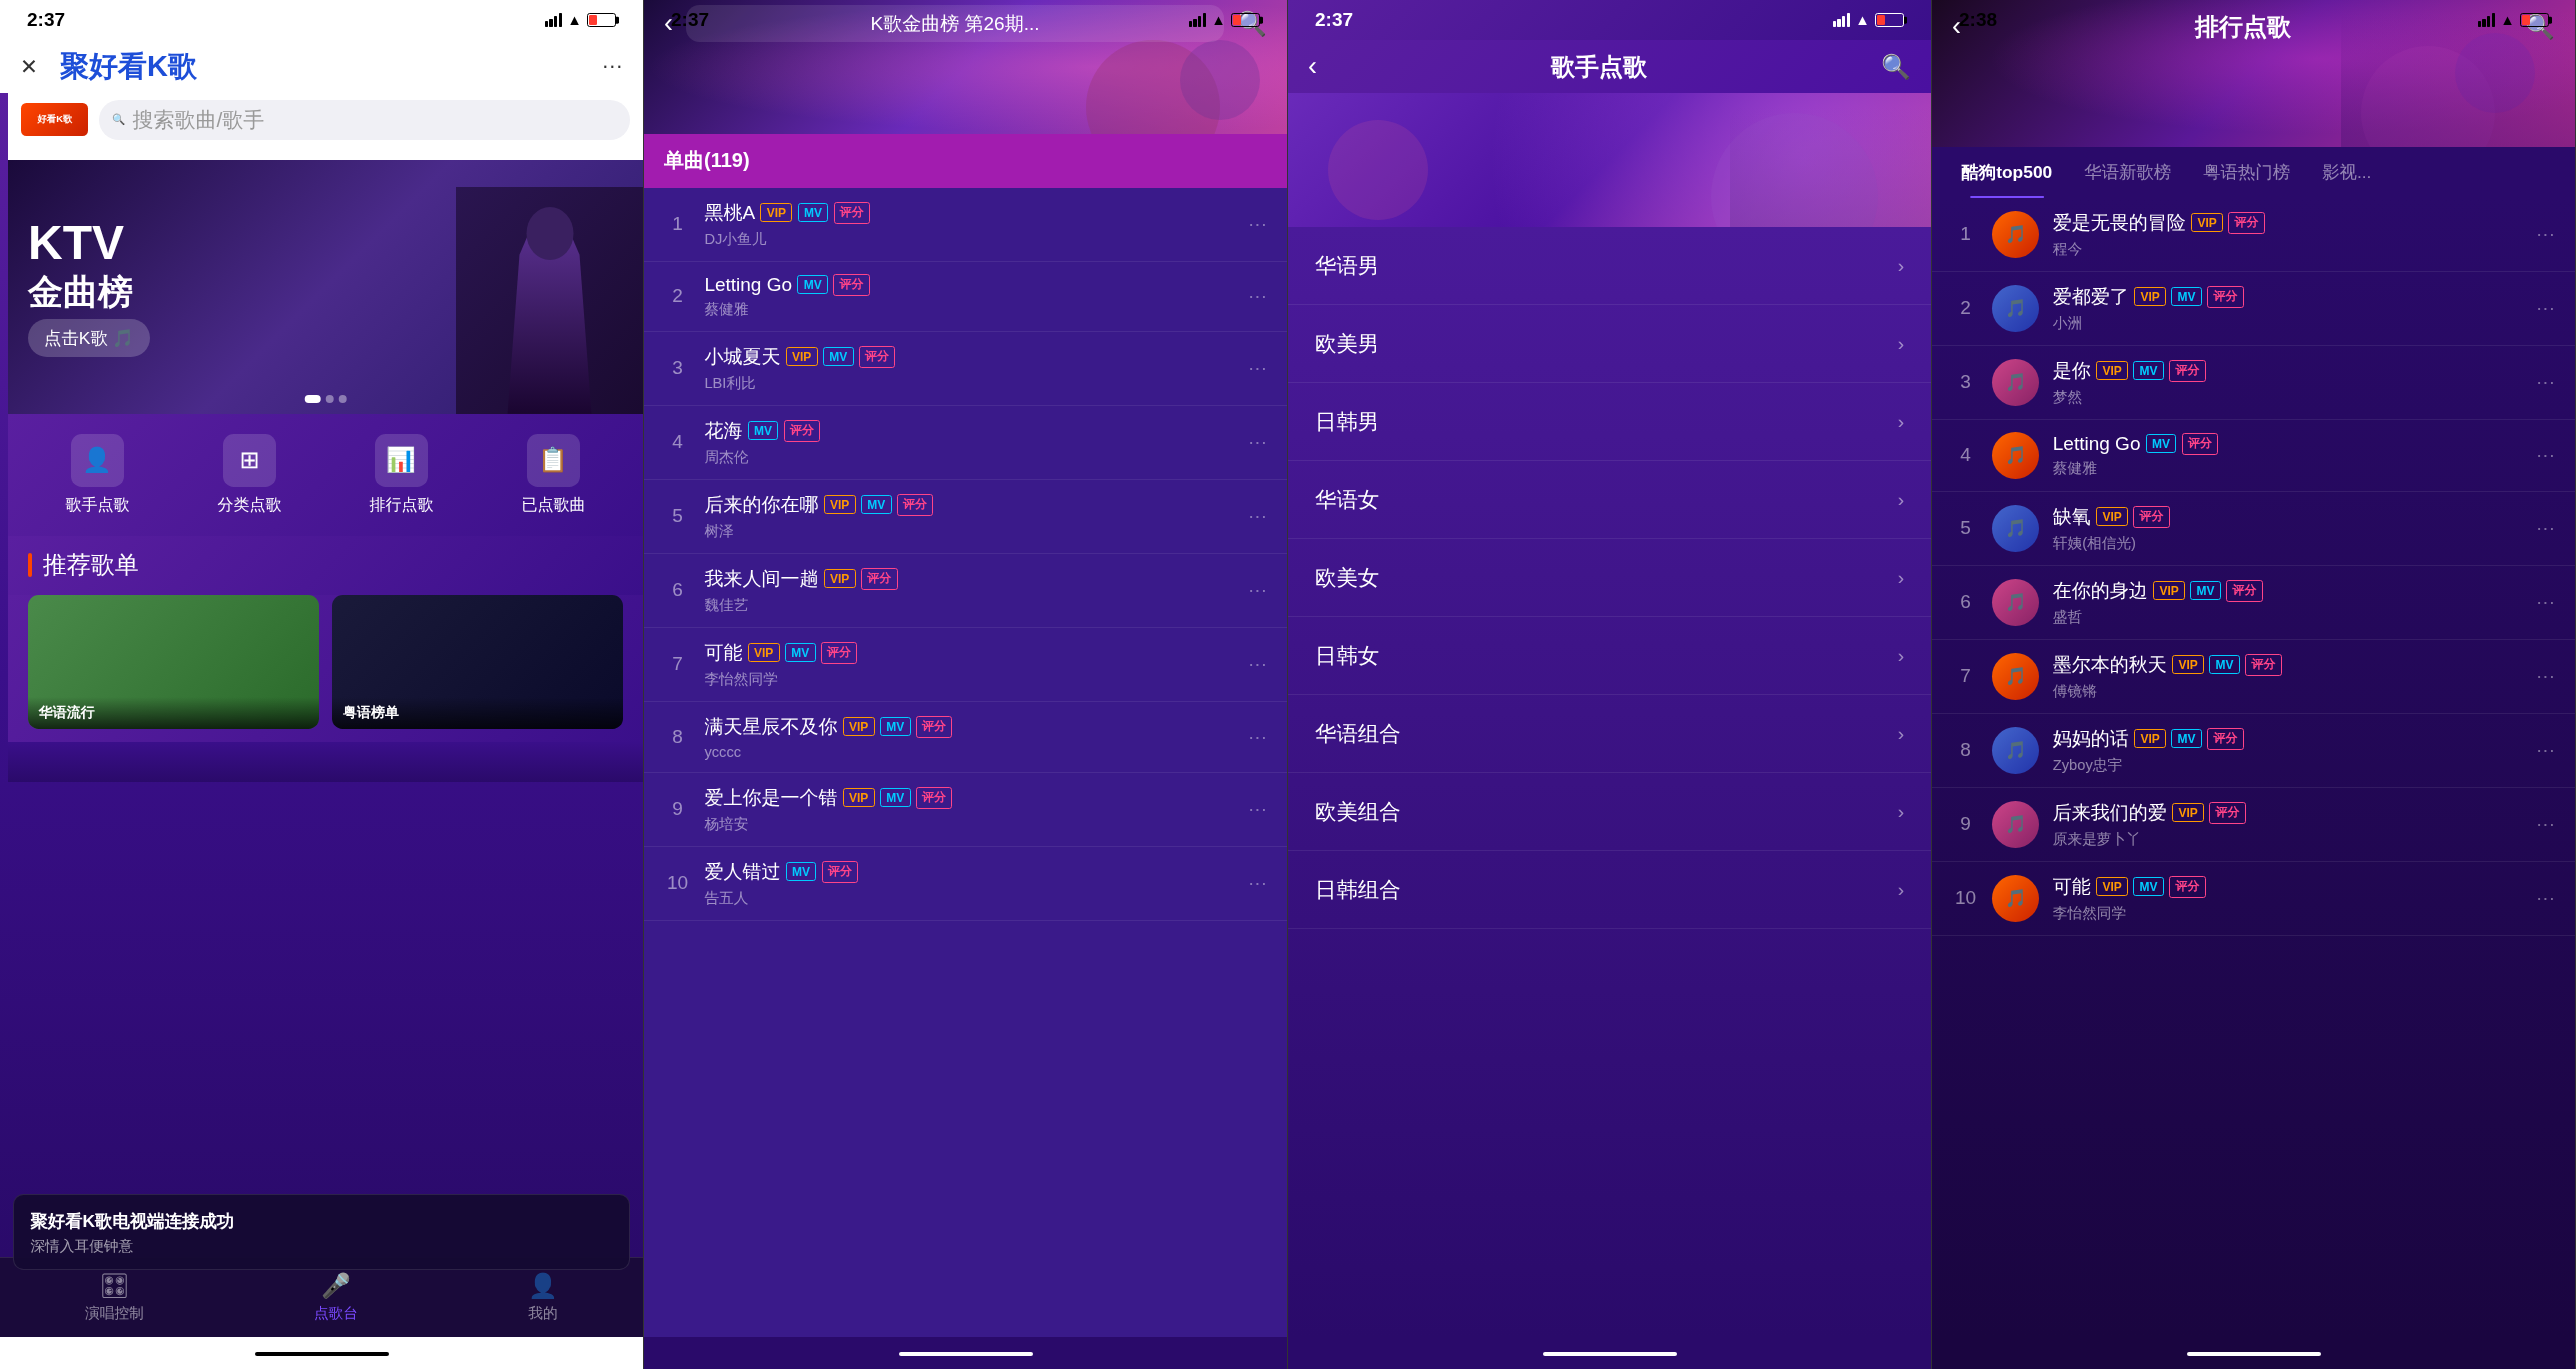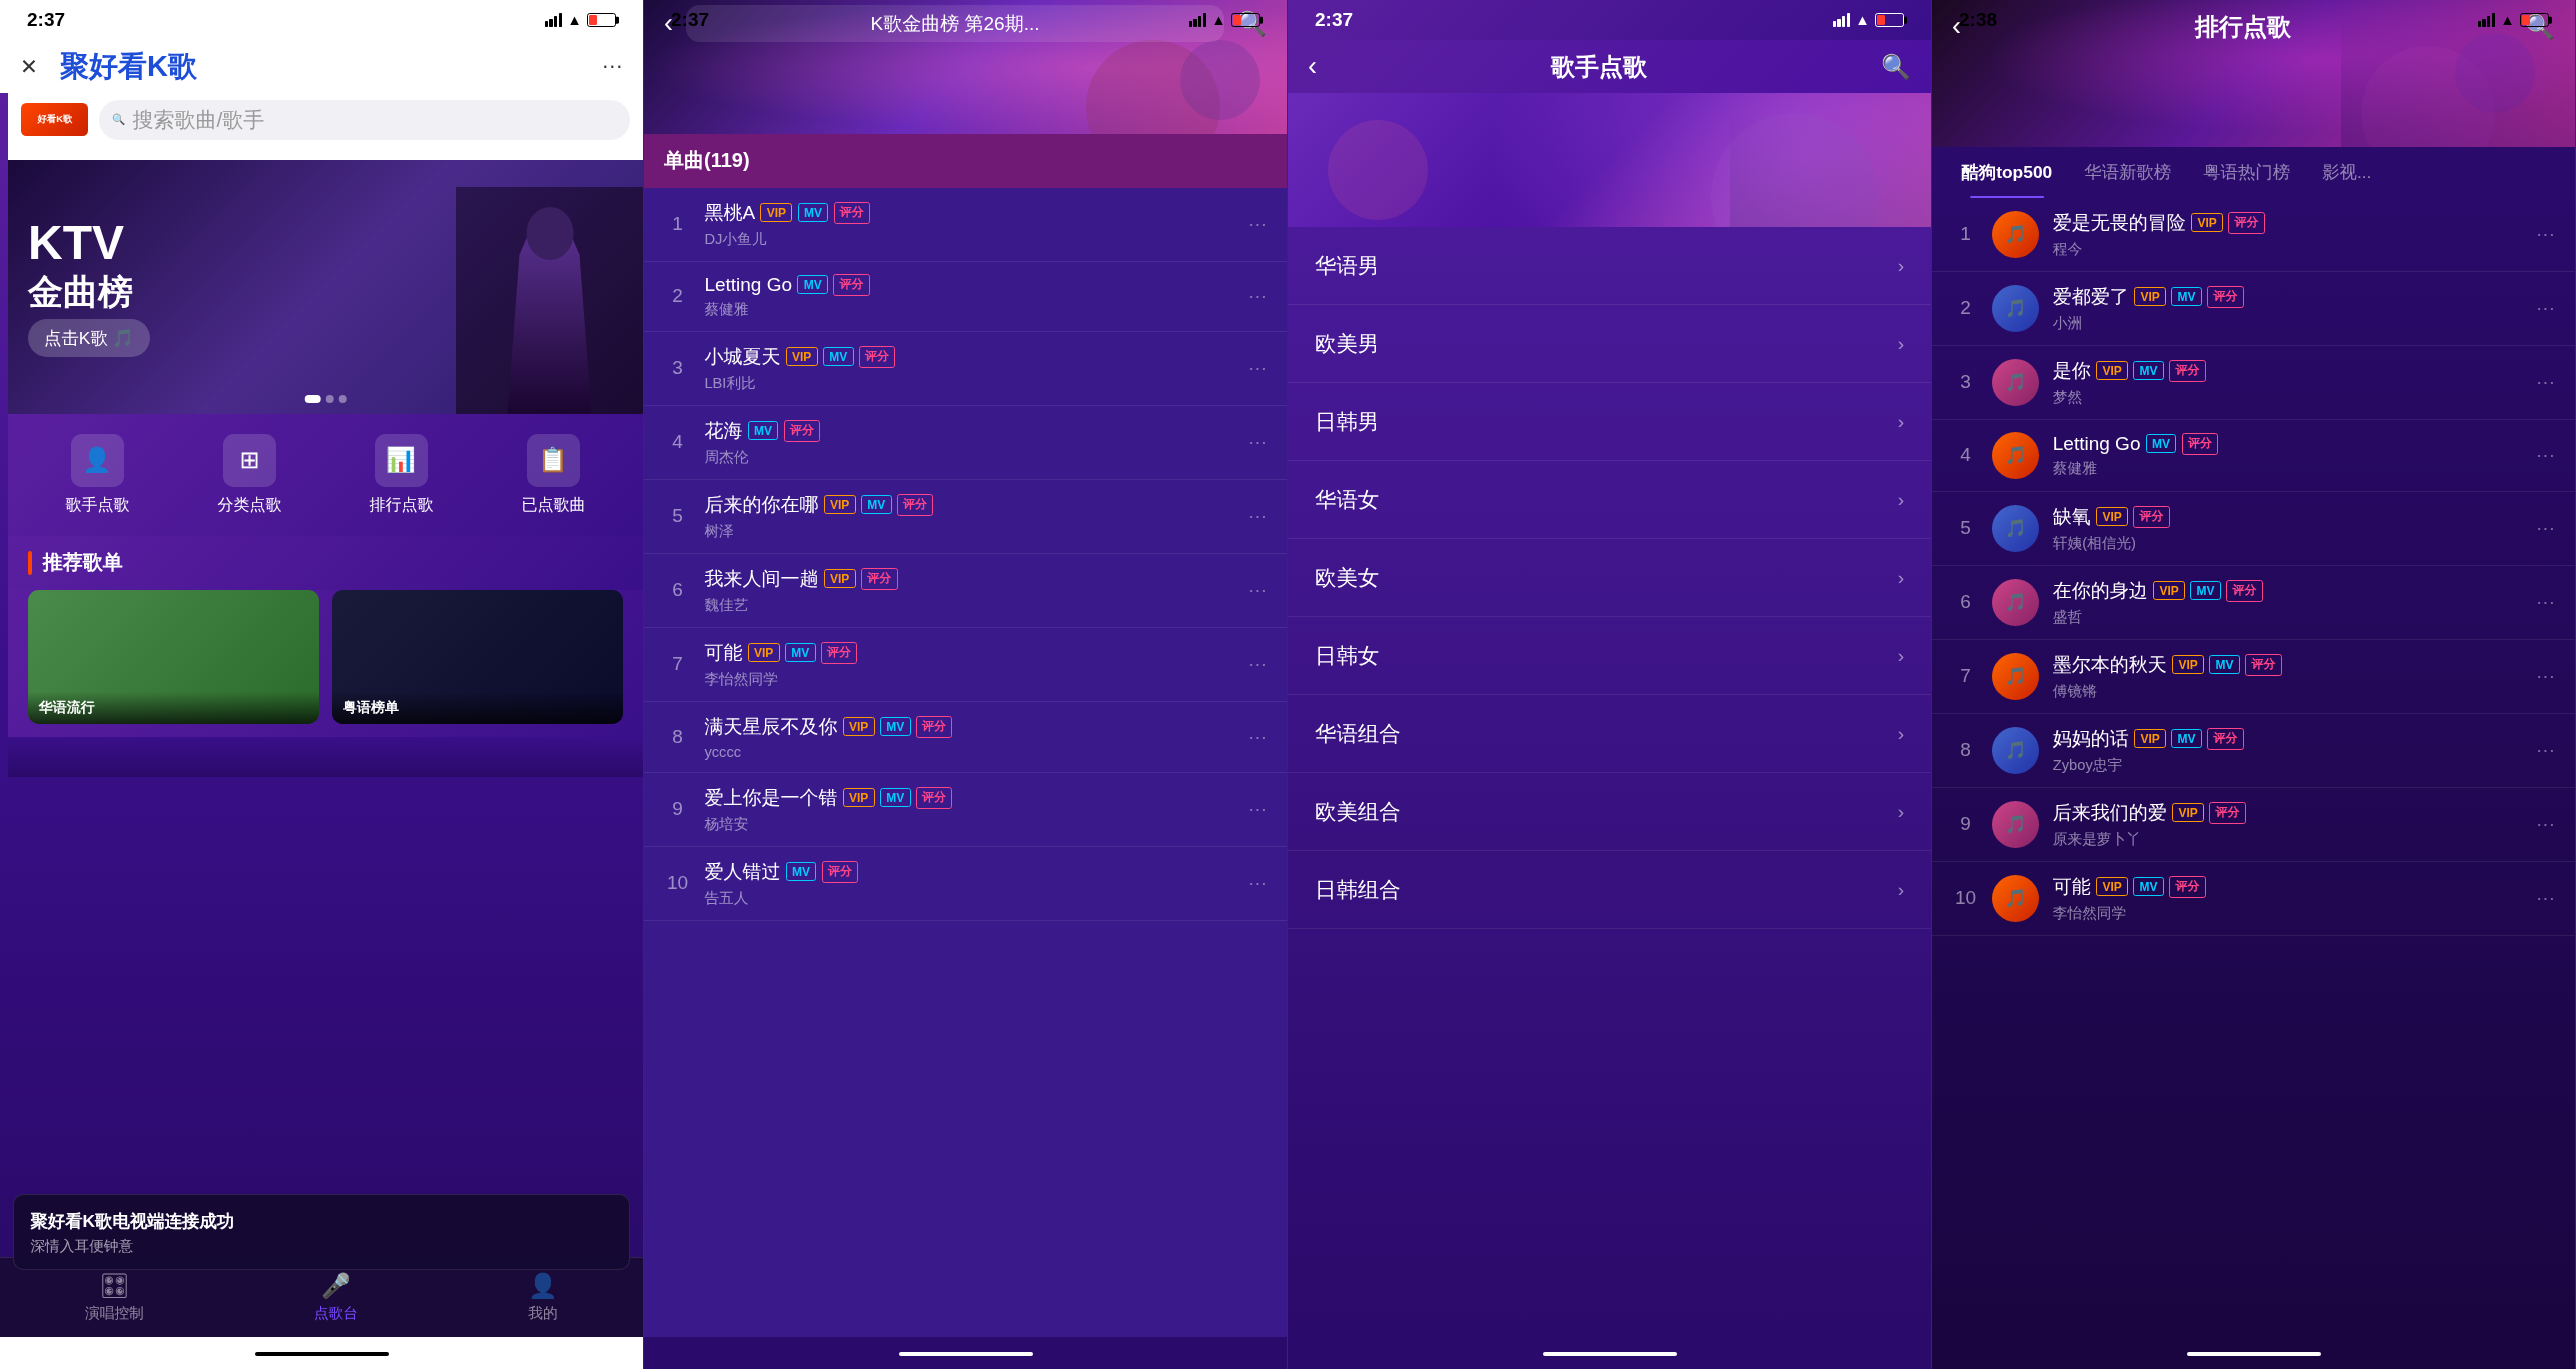--- a/index.html
+++ b/index.html
@@ -244,22 +244,22 @@
       background: linear-gradient(135deg, #5a1fa0, #3a0f8a);
     }
     .section-title-bar {
       width: 4px;
       height: 24px;
       background: #ff4500;
       border-radius: 2px;
       margin-right: 10.7px;
     }
     .section-title {
-      font-size: 20px;
-      font-weight: 700;
+      font-size: 24px;
+      font-weight: 400;
       color: #fff;
     }
 
     
     .playlist-row {
       display: flex;
       gap: 13.4px;
       padding: 0 20px 13.4px;
       background: linear-gradient(135deg, #5a1fa0, #3a0f8a);
       overflow: hidden;
@@ -350,21 +350,21 @@
       background: rgba(255,255,255,0.1);
       padding: 5.3px 13.4px;
       border-radius: 13.4px;
       flex: 1;
       margin: 0 13.4px;
       text-align: center;
     }
 
     .list-header {
       padding: 13.4px 20px;
-      background: #701a75;
+      background: #a21caf;
       flex-shrink: 0;
     }
     .list-header-title {
       font-size: 20px;
       font-weight: 700;
       color: #fff;
     }
 
     .song-list {
       flex: 1;

